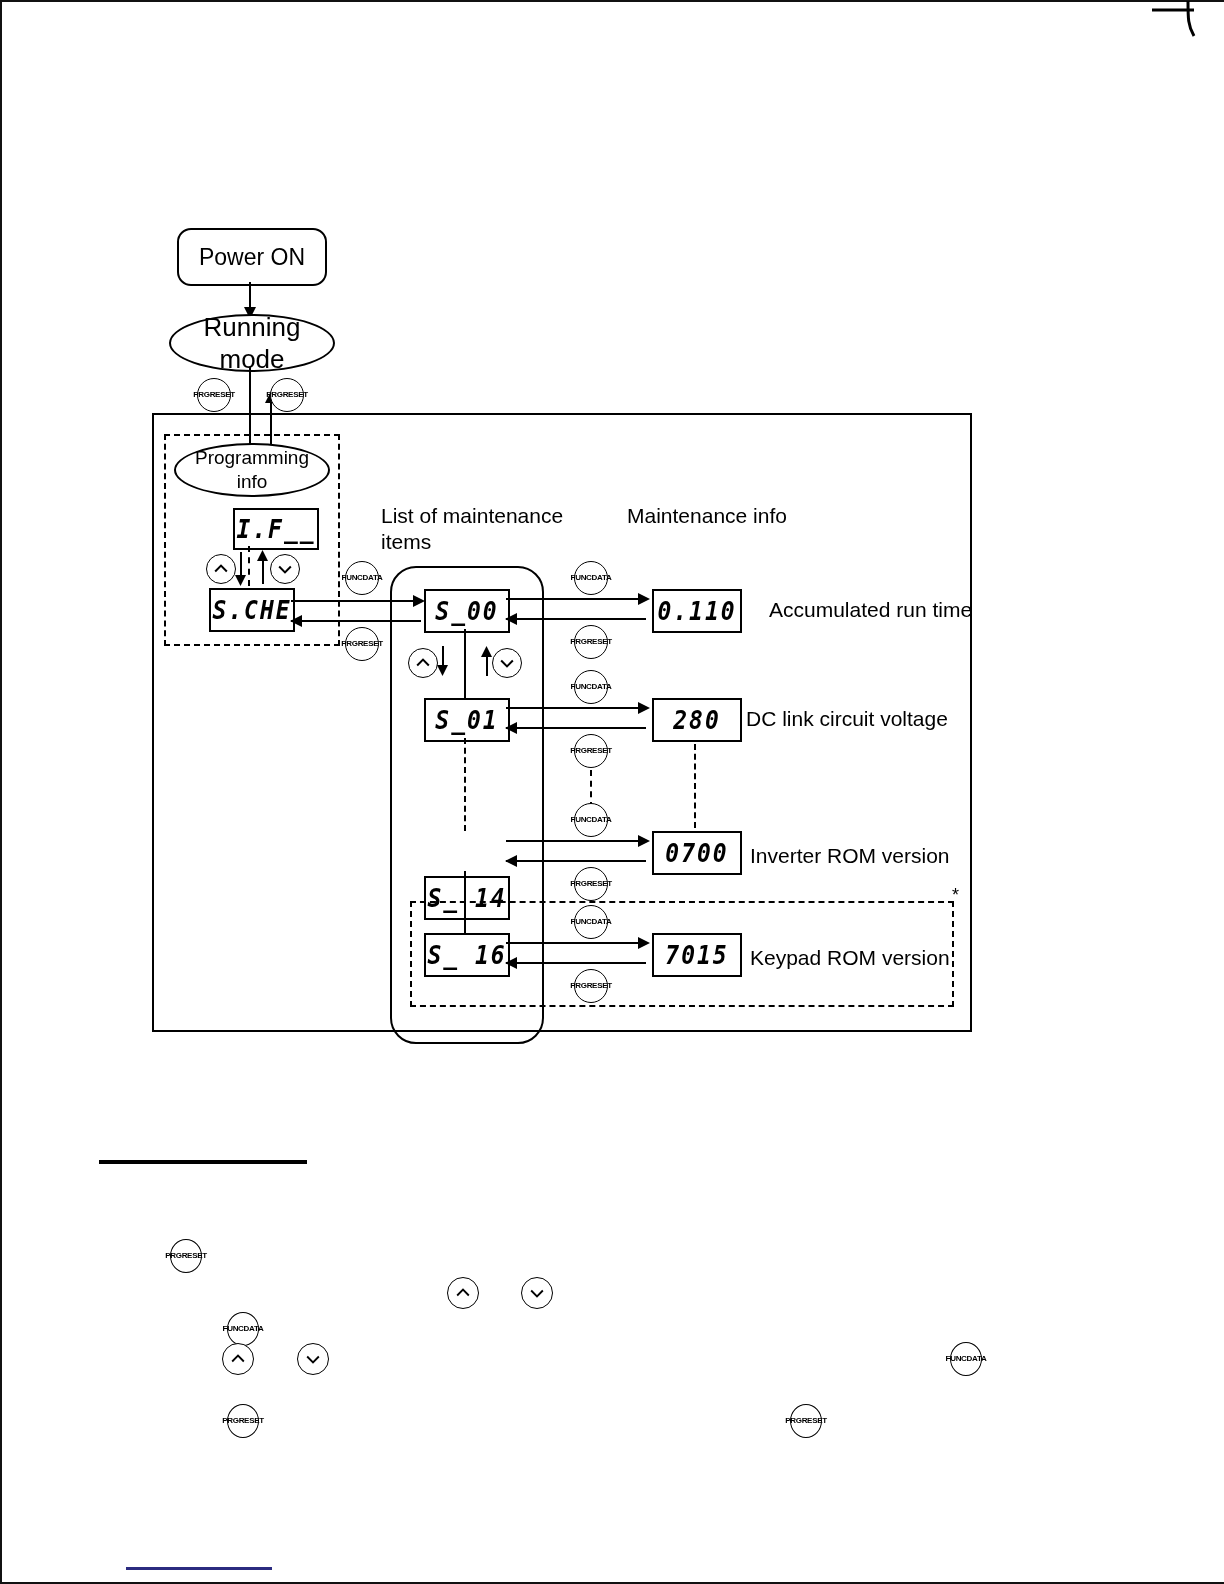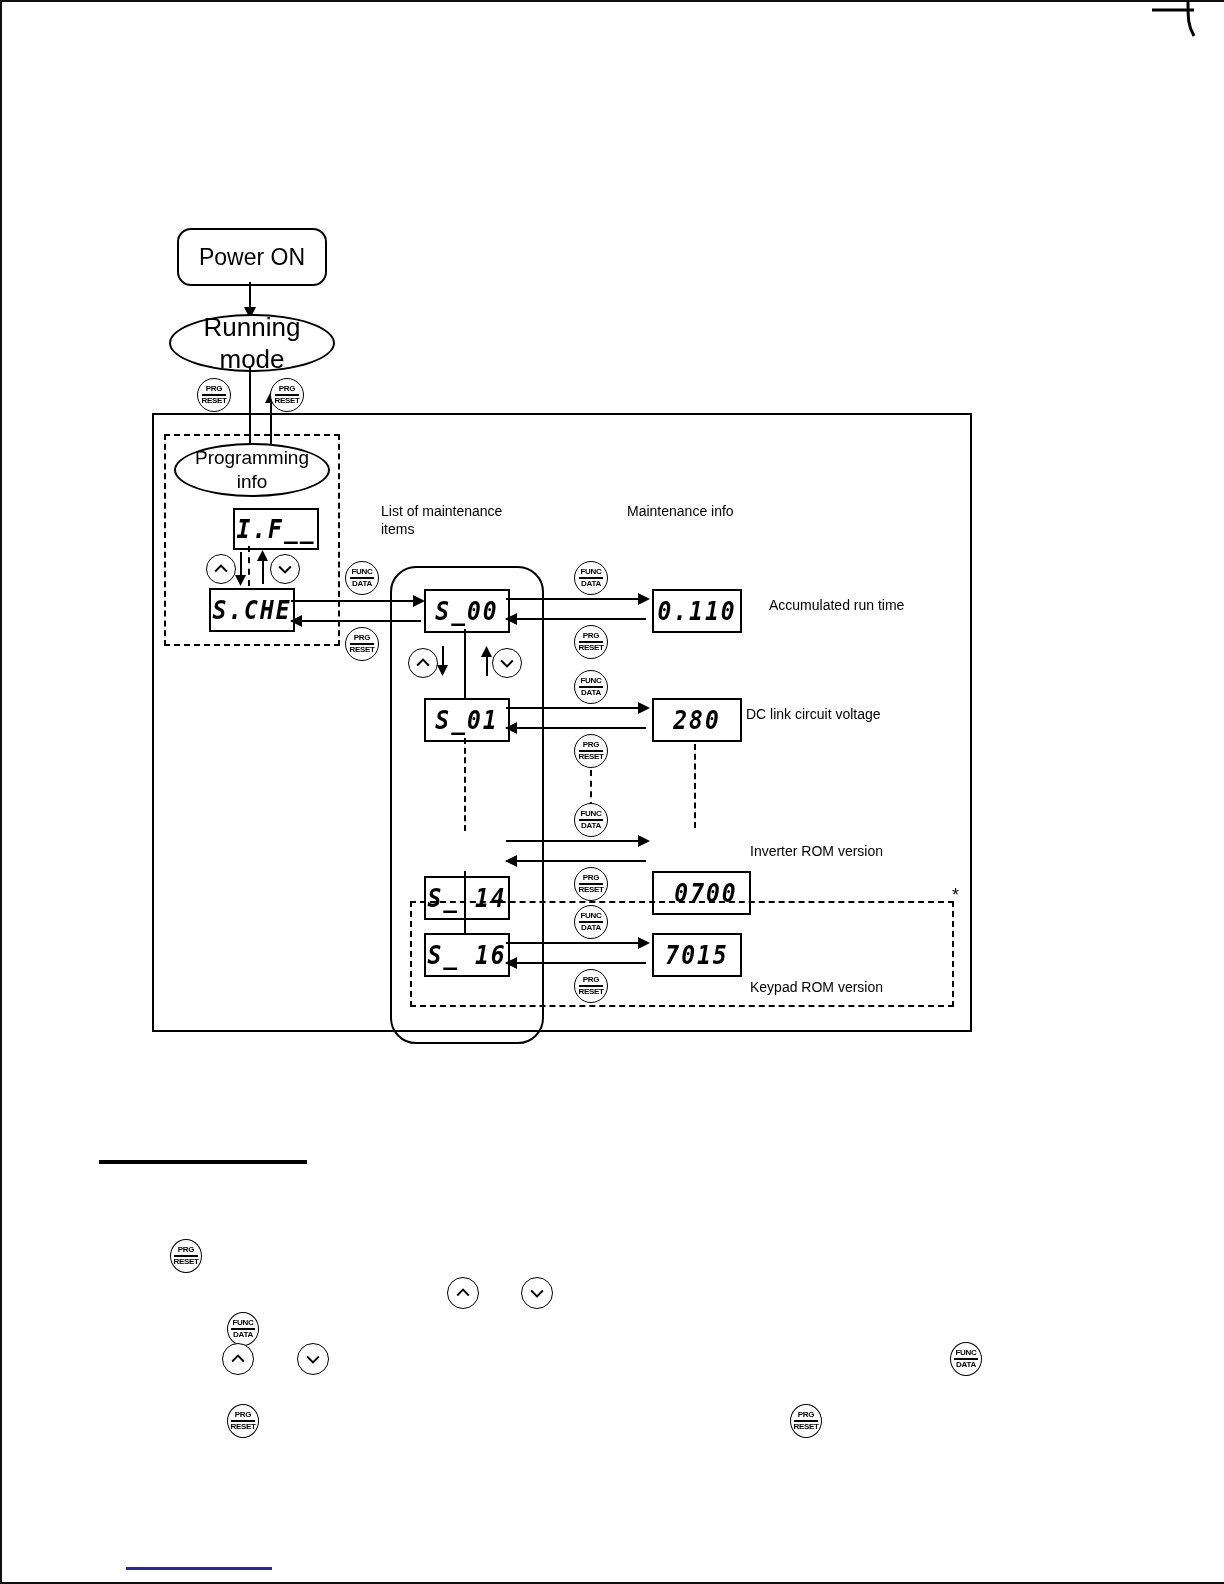--- a/index.html
+++ b/index.html
@@ -23,30 +23,30 @@
            display:flex;align-items:center;justify-content:center;text-align:center;
            line-height:1.08;}
   .lcd{border:2px solid #000;background:#fff;display:flex;align-items:center;
        justify-content:center;}
   .lcd span{font-family:"DejaVu Sans Mono",monospace;font-size:23px;font-weight:700;
             font-style:italic;letter-spacing:2px;transform:scaleY(1.18);}
   .solidbox{border:2px solid #000;background:transparent;}
   .dashbox{border:2px dashed #000;background:transparent;}
   .rcontain{border:2px solid #000;border-radius:26px;background:transparent;}
 
-  .lbl{font-size:14px;line-height:1.25;}
+  .lbl{font-size:21px;line-height:1.25;}
 
   
   .hline{background:#000;height:2px;}
   .vline{background:#000;width:2px;}
   .vdash{border-left:2px dashed #000;width:0;}
 
   
   .key{position:absolute;border:1.5px solid #000;border-radius:50%;background:#fff;
-       display:flex;flex-direction:column;align-items:center;justify-content:center;}
+       display:flex;flex-direction:row;align-items:center;justify-content:center;}
   .key .t,.key .b{font-size:8px;font-weight:700;letter-spacing:-.3px;line-height:1;}
   .key .bar{width:78%;height:1.2px;background:#000;margin:1px 0;}
   .key.arrow{display:flex;align-items:center;justify-content:center;}
   .key.arrow svg{display:block;}
   .star{position:absolute;font-size:18px;line-height:1;}
 </style>
 </head>
 <body>
 
 <div id="page-top-rule"></div>
@@ -255,21 +255,21 @@
 <div class="key" style="left:574px;top:803px;width:32px;height:32px;">
   <span class="t">FUNC</span>
   <span class="bar"></span>
   <span class="b">DATA</span>
 </div>
 <div class="key" style="left:574px;top:867px;width:32px;height:32px;">
   <span class="t">PRG</span>
   <span class="bar"></span>
   <span class="b">RESET</span>
 </div>
-<div class="abs lcd" style="left:652px;top:871px;width:86px;height:40px;padding-left:9px;">
+<div class="abs lcd" style="left:652px;top:831px;width:86px;height:40px;">
   <span>0700</span>
 </div>
 <div class="abs lbl" style="left:750px;top:843px;width:240px;">Inverter ROM version</div>
 
 <div class="abs dashbox" style="left:410px;top:901px;width:540px;height:102px;"></div>
 <div class="star" style="left:952px;top:886px;">*</div>
 
 <div class="abs hline" style="left:506px;top:942px;width:140px;"></div>
 <svg class="abs" style="left:637px;top:936px;width:14px;height:14px;">
     <path d="M13 7 L1 13 L1 1 Z" fill="#000"></path>
@@ -284,21 +284,21 @@
   <span class="b">DATA</span>
 </div>
 <div class="key" style="left:574px;top:969px;width:32px;height:32px;">
   <span class="t">PRG</span>
   <span class="bar"></span>
   <span class="b">RESET</span>
 </div>
 <div class="abs lcd" style="left:652px;top:933px;width:86px;height:40px;">
   <span>7015</span>
 </div>
-<div class="abs lbl" style="left:750px;top:945px;width:240px;margin-top:34px;">Keypad ROM version</div>
+<div class="abs lbl" style="left:750px;top:945px;width:240px;">Keypad ROM version</div>
 
 <div class="key" style="left:170px;top:1239px;width:30px;height:32px;">
   <span class="t">PRG</span>
   <span class="bar"></span>
   <span class="b">RESET</span>
 </div>
 <div class="key arrow" style="left:447px;top:1277px;width:30px;height:30px;">
   <svg viewBox="0 0 24 24" width="20" height="20">
     <path d="M5 15 L12 8 L19 15" stroke="#000" stroke-width="2.2" fill="none"></path>
     </svg>

